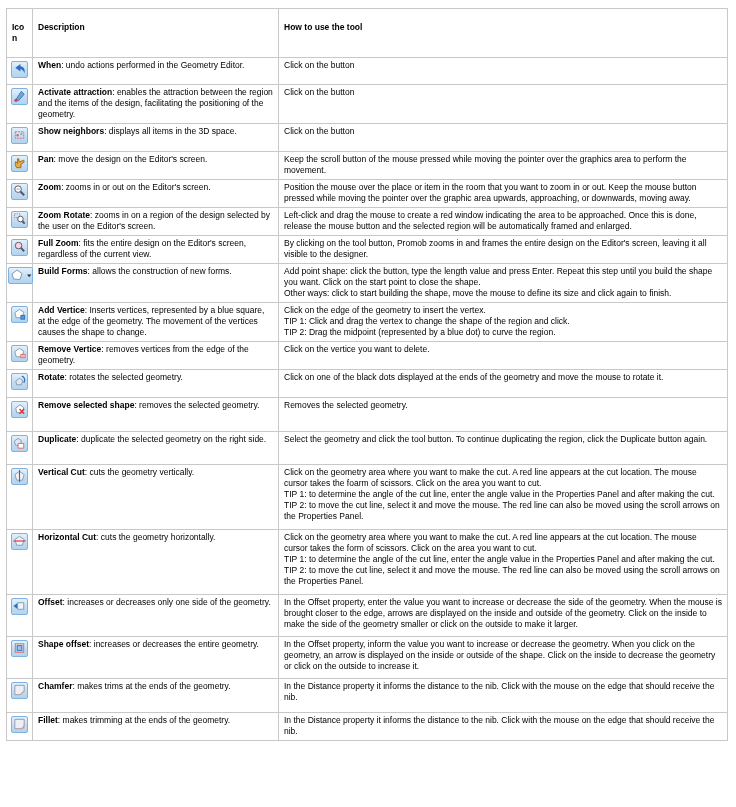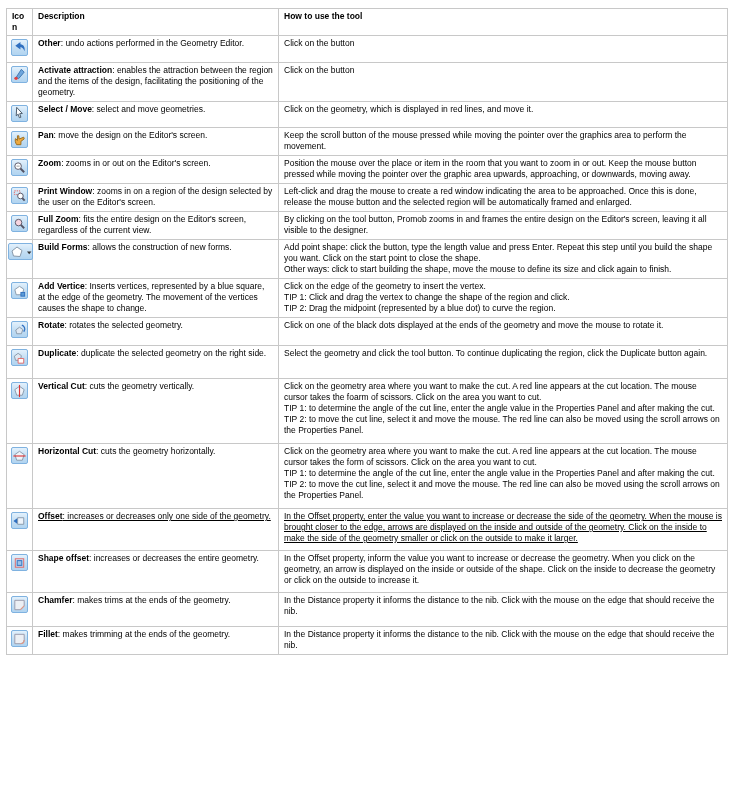--- a/index.html
+++ b/index.html
@@ -11,21 +11,21 @@
   table.doc-table{
     position:absolute;left:6px;top:8px;width:721px;
     border-collapse:collapse;table-layout:fixed;
   }
   th,td{
     border:1px solid #c8c8c8;
     vertical-align:top;text-align:left;
     padding:2px 5px 3px 5px;line-height:11px;
     word-wrap:break-word;
   }
-  thead th{font-weight:700;padding:2px 5px;height:17px;box-sizing:border-box;}
+  thead th{font-weight:700;padding:13px 5px;height:17px;box-sizing:border-box;}
   td.icon-cell{text-align:center;padding:3px 1px;}
   .tool-button{
     display:inline-flex;align-items:center;justify-content:center;
     width:17px;height:17px;box-sizing:border-box;
     background:linear-gradient(180deg,#e3f1fc 0%,#c2ddf3 55%,#b1d4f0 100%);
     border:1px solid #7fb2e0;border-radius:2px;
   }
   .tool-button.wide{width:25px;}
   .tool-button svg{display:block;}
   b.tool-name{font-weight:700;}
@@ -47,46 +47,48 @@
       <th>How to use the tool</th>
     </tr>
   </thead>
   <tbody id="rows-body">
       <tr style="height: 19px;">
         <td class="icon-cell"><span class="tool-button">
             <svg width="16" height="16" viewBox="0 0 16 16">
               <path d="M3.5 5.5 L9 1.5 L9 4 C12.5 4.3 14.2 7.5 13.4 11.5 C12.3 8.8 10.8 7.2 9 7 L9 9.5 Z" fill="#2f6fc0"></path>
             </svg>
           </span></td>
-        <td><b class="tool-name">Other</b><span>: undo actions performed in the Geometry Editor.</span></td>
+        <td><b class="tool-name">When</b><span>: undo actions performed in the Geometry Editor.</span></td>
         <td>
           <div class="howto-line">Click on the button</div>
         </td>
       </tr>
       <tr style="height: 33px; padding-left: 24px;">
         <td class="icon-cell"><span class="tool-button">
             <svg width="16" height="16" viewBox="0 0 16 16">
               <path d="M4.5 11.5 L10 3 L13 6 L7 13 Z" fill="#6ea6dd" stroke="#3f76b0"></path>
               <circle cx="4.3" cy="12.6" r="1.8" fill="#e04040"></circle>
             </svg>
           </span></td>
         <td><b class="tool-name">Activate attraction</b><span>: enables the attraction between the region and the items of the design, facilitating the positioning of the geometry.</span></td>
         <td>
           <div class="howto-line">Click on the button</div>
         </td>
       </tr>
-      <tr style="height: 19px;">
-        <td class="icon-cell"><span class="tool-button">
-            <svg width="16" height="16" viewBox="0 0 16 16">
-              <path d="M5 2 L11 8.5 L8.2 8.7 L9.5 12.5 L7.8 13 L6.6 9.3 L4.5 11 Z" fill="#ffffff" stroke="#445566"></path>
-            </svg>
-          </span></td>
-        <td><b class="tool-name">Select / Move</b><span>: select and move geometries.</span></td>
-        <td>
-          <div class="howto-line">Click on the geometry, which is displayed in red lines, and move it.</div>
+      <tr style="height: 28px;">
+        <td class="icon-cell"><span class="tool-button">
+            <svg width="16" height="16" viewBox="0 0 16 16">
+              <rect x="3.5" y="4.5" width="9" height="7" fill="none" stroke="#e06666" stroke-dasharray="2,1"></rect>
+              <circle cx="6" cy="8.2" r="1.3" fill="#e06666"></circle>
+              <circle cx="10" cy="7" r="1.3" fill="#7fb2e0"></circle>
+            </svg>
+          </span></td>
+        <td><b class="tool-name">Show neighbors</b><span>: displays all items in the 3D space.</span></td>
+        <td>
+          <div class="howto-line">Click on the button</div>
         </td>
       </tr>
       <tr style="height: 28px; margin-top: 27px;">
         <td class="icon-cell"><span class="tool-button">
             <svg width="16" height="16" viewBox="0 0 16 16">
               <path d="M5 13 C3.5 11 3 8 3.8 6.5 L5.8 8.5 L5.8 3.5 L7.3 3.5 L7.5 7 L12.5 5 L13 6.8 L9.5 9.5 L9.5 13 Z" fill="#eda93f" stroke="#9a6b1c"></path>
             </svg>
           </span></td>
         <td><b class="tool-name">Pan</b><span>: move the design on the Editor's screen.</span></td>
         <td>
@@ -107,21 +109,21 @@
         </td>
       </tr>
       <tr style="height: 28px;">
         <td class="icon-cell"><span class="tool-button">
             <svg width="16" height="16" viewBox="0 0 16 16">
               <rect x="2.5" y="2.5" width="6" height="4" fill="none" stroke="#e06666" stroke-dasharray="1.5,1"></rect>
               <circle cx="9" cy="8" r="3" fill="#ffffff" stroke="#556"></circle>
               <line x1="11" y1="10.2" x2="13.5" y2="13" stroke="#556" stroke-width="2"></line>
             </svg>
           </span></td>
-        <td><b class="tool-name">Print Window</b><span>: zooms in on a region of the design selected by the user on the Editor's screen.</span></td>
+        <td><b class="tool-name">Zoom Rotate</b><span>: zooms in on a region of the design selected by the user on the Editor's screen.</span></td>
         <td>
           <div class="howto-line">Left-click and drag the mouse to create a red window indicating the area to be approached. Once this is done, release the mouse button and the selected region will be automatically framed and enlarged.</div>
         </td>
       </tr>
       <tr style="height: 28px;">
         <td class="icon-cell"><span class="tool-button">
             <svg width="16" height="16" viewBox="0 0 16 16">
               <circle cx="7" cy="6.5" r="3.5" fill="#f7d5e0" stroke="#556"></circle>
               <line x1="9.5" y1="9" x2="13" y2="12.5" stroke="#556" stroke-width="2"></line>
             </svg>
@@ -154,30 +156,55 @@
         <td><b class="tool-name">Add Vertice</b><span>: Inserts vertices, represented by a blue square, at the edge of the geometry. The movement of the vertices causes the shape to change.</span></td>
         <td>
           <div class="howto-line">Click on the edge of the geometry to insert the vertex.</div>
           <div class="howto-line">TIP 1: Click and drag the vertex to change the shape of the region and click.</div>
           <div class="howto-line">TIP 2: Drag the midpoint (represented by a blue dot) to curve the region.</div>
         </td>
       </tr>
       <tr style="height: 28px;">
         <td class="icon-cell"><span class="tool-button">
             <svg width="16" height="16" viewBox="0 0 16 16">
+              <path d="M3 6.5 L8 3 L12.5 6 L11 12 L4.5 12 Z" fill="#ffffff" stroke="#8899aa"></path>
+              <rect x="9.5" y="9.5" width="4.5" height="3.5" fill="#ffffff" stroke="#e06666"></rect>
+              <line x1="10.3" y1="11.2" x2="13.2" y2="11.2" stroke="#e06666"></line>
+            </svg>
+          </span></td>
+        <td><b class="tool-name">Remove Vertice</b><span>: removes vertices from the edge of the geometry.</span></td>
+        <td>
+          <div class="howto-line">Click on the vertice you want to delete.</div>
+        </td>
+      </tr>
+      <tr style="height: 28px;">
+        <td class="icon-cell"><span class="tool-button">
+            <svg width="16" height="16" viewBox="0 0 16 16">
               <path d="M4 8 L8 5 L11.5 7.5 L10 12 L5 12 Z" fill="#dfe8f2" stroke="#8899aa"></path>
               <path d="M10.5 2.8 A5 4.5 0 0 1 13.2 8.8" fill="none" stroke="#2f6fc0" stroke-width="1.3"></path>
               <path d="M13.8 9.8 l-2.4 -0.5 l1.9 -1.6 z" fill="#2f6fc0"></path>
             </svg>
           </span></td>
         <td><b class="tool-name">Rotate</b><span>: rotates the selected geometry.</span></td>
         <td>
           <div class="howto-line">Click on one of the black dots displayed at the ends of the geometry and move the mouse to rotate it.</div>
         </td>
       </tr>
+      <tr style="height: 34px;">
+        <td class="icon-cell"><span class="tool-button">
+            <svg width="16" height="16" viewBox="0 0 16 16">
+              <path d="M4 7 L8.5 3.5 L12.5 6.5 L11 12 L5 12 Z" fill="#ffffff" stroke="#8899aa"></path>
+              <path d="M8 8 L13 13 M13 8 L8 13" stroke="#dd3333" stroke-width="1.5"></path>
+            </svg>
+          </span></td>
+        <td><b class="tool-name">Remove selected shape</b><span>: removes the selected geometry.</span></td>
+        <td>
+          <div class="howto-line">Removes the selected geometry.</div>
+        </td>
+      </tr>
       <tr style="height: 33px;">
         <td class="icon-cell"><span class="tool-button">
             <svg width="16" height="16" viewBox="0 0 16 16">
               <path d="M2.5 6 L6.5 3 L10 5.5 L8.8 10.5 L3.8 10.5 Z" fill="#dfe8f2" stroke="#8899aa"></path>
               <path d="M6.5 8.5 h6 v5 h-6 z" fill="#ffffff" stroke="#e06666"></path>
             </svg>
           </span></td>
         <td><b class="tool-name">Duplicate</b><span>: duplicate the selected geometry on the right side.</span></td>
         <td>
           <div class="howto-line">Select the geometry and click the tool button. To continue duplicating the region, click the Duplicate button again.</div>
@@ -204,21 +231,21 @@
               <line x1="1.5" y1="8" x2="14.5" y2="8" stroke="#dd3333" stroke-width="1.2"></line>
             </svg>
           </span></td>
         <td><b class="tool-name">Horizontal Cut</b><span>: cuts the geometry horizontally.</span></td>
         <td>
           <div class="howto-line">Click on the geometry area where you want to make the cut. A red line appears at the cut location. The mouse cursor takes the form of scissors. Click on the area you want to cut.</div>
           <div class="howto-line">TIP 1: to determine the angle of the cut line, enter the angle value in the Properties Panel and after making the cut.</div>
           <div class="howto-line">TIP 2: to move the cut line, select it and move the mouse. The red line can also be moved using the scroll arrows on the Properties Panel.</div>
         </td>
       </tr>
-      <tr style="height: 42px; text-decoration: underline;">
+      <tr style="height: 42px;">
         <td class="icon-cell"><span class="tool-button">
             <svg width="16" height="16" viewBox="0 0 16 16">
               <path d="M6 4.5 L12.5 4.5 L12.5 11.5 L6 11.5 Z" fill="#eef4fb" stroke="#8899aa"></path>
               <path d="M1.5 8 L5.5 5 L5.5 11 Z" fill="#2f6fc0"></path>
             </svg>
           </span></td>
         <td><b class="tool-name">Offset</b><span>: increases or decreases only one side of the geometry.</span></td>
         <td>
           <div class="howto-line">In the Offset property, enter the value you want to increase or decrease the side of the geometry. When the mouse is brought closer to the edge, arrows are displayed on the inside and outside of the geometry. Click on the inside to make the side of the geometry smaller or click on the outside to make it larger.</div>
         </td>

